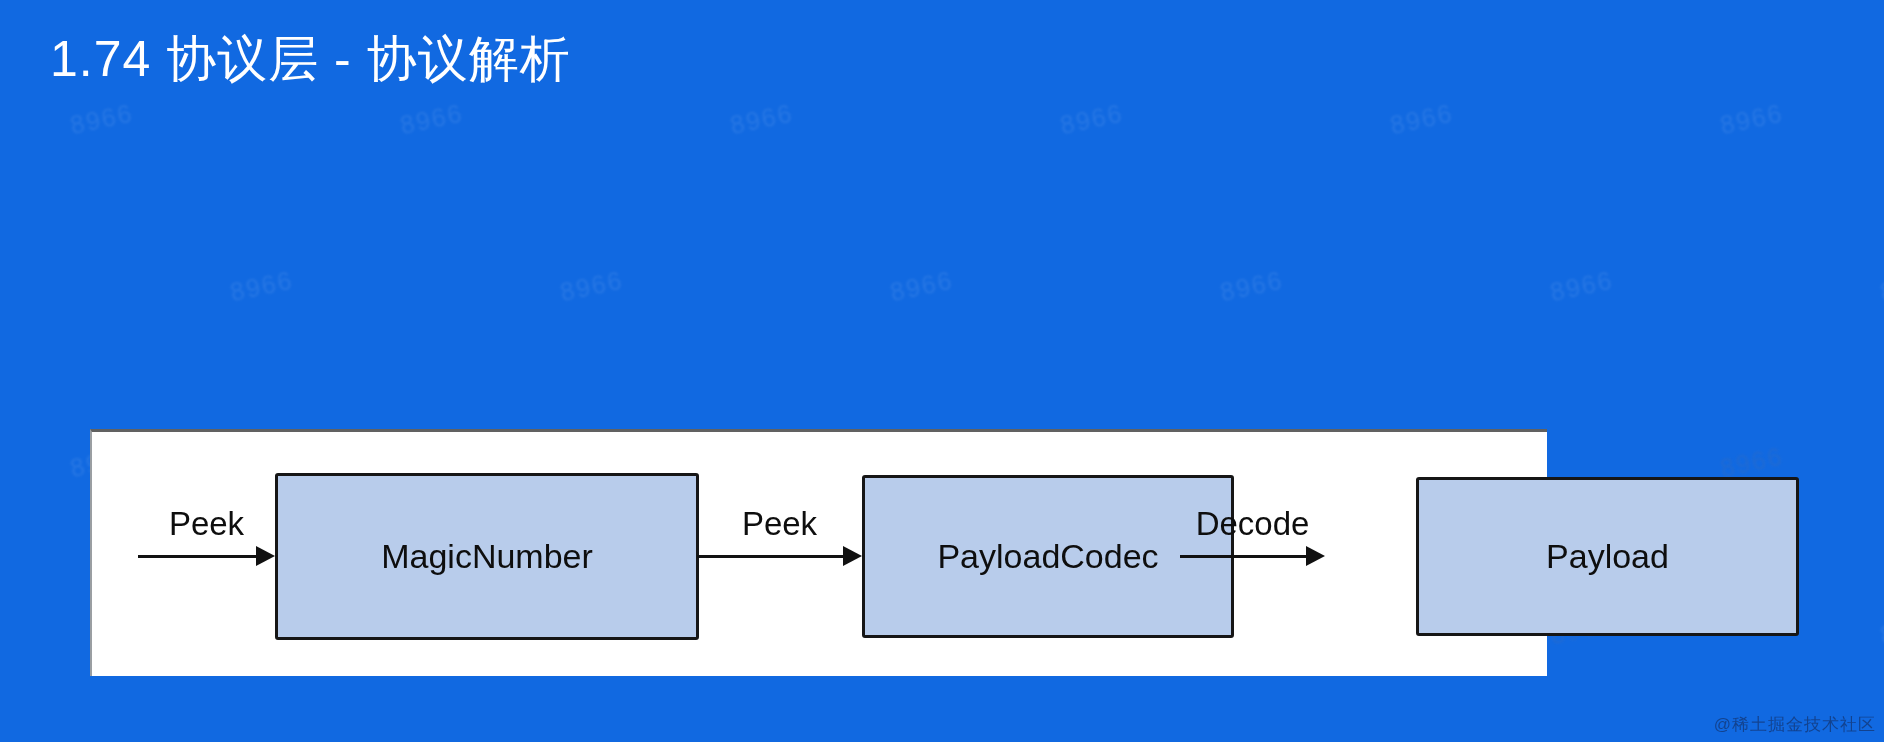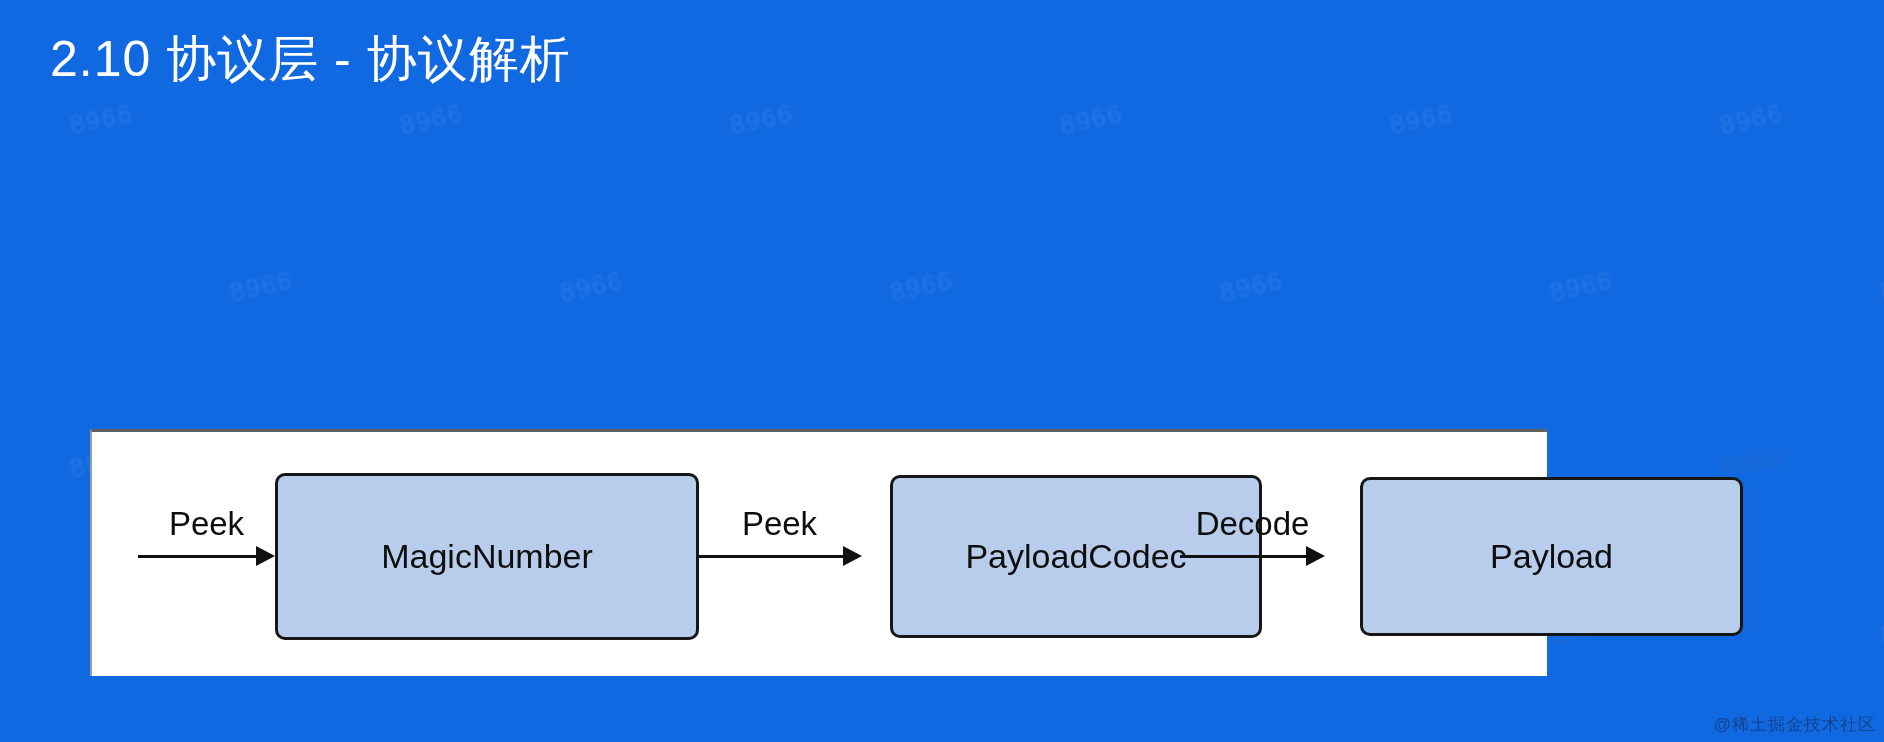--- a/index.html
+++ b/index.html
@@ -36,31 +36,31 @@
     border-top: 3px solid rgba(45,45,45,0.75);
     border-left: 2px solid rgba(130,135,140,0.8);
     box-sizing: border-box;
   }
 
   
   .node {
     position: absolute;
     background: #B8CCEB;
     border: 3px solid #161616;
-    border-radius: 10px;
+    border-radius: 3px;
     display: flex;
     align-items: center;
     justify-content: center;
     font-size: 34px;
     color: #0E0E0E;
     box-sizing: border-box;
   }
   .node-1 { left: 183px;  top: 41px; width: 424px; height: 167px; }
-  .node-2 { left: 798px;  top: 43px; width: 372px; height: 163px; }
-  .node-3 { left: 1268px; top: 45px; width: 383px; height: 159px; }
+  .node-2 { left: 770px;  top: 43px; width: 372px; height: 163px; }
+  .node-3 { left: 1324px; top: 45px; width: 383px; height: 159px; }
 
   
   .edge { position: absolute; height: 62px; top: 75px; }
   .edge-1 { left: 46px;   width: 137px; }
   .edge-2 { left: 605px;  width: 165px; }
   .edge-3 { left: 1088px; width: 145px; }
   .edge-label {
     display: block;
     width: 100%;
     text-align: center;
@@ -130,21 +130,21 @@
       <span class="tile-wm" style="left: 1390px; top: 448px; color: rgba(105, 115, 135, 0.16);">8966</span>
       <span class="tile-wm" style="left: 1720px; top: 448px; color: rgba(105, 115, 135, 0.16);">8966</span>
       <span class="tile-wm" style="left: 230px; top: 615px; color: rgba(105, 115, 135, 0.16);">8966</span>
       <span class="tile-wm" style="left: 560px; top: 615px; color: rgba(105, 115, 135, 0.16);">8966</span>
       <span class="tile-wm" style="left: 890px; top: 615px; color: rgba(105, 115, 135, 0.16);">8966</span>
       <span class="tile-wm" style="left: 1220px; top: 615px; color: rgba(105, 115, 135, 0.16);">8966</span>
       <span class="tile-wm" style="left: 1550px; top: 615px; color: rgba(105, 115, 135, 0.16);">8966</span>
       <span class="tile-wm" style="left: 1880px; top: 615px; color: rgba(255, 255, 255, 0.09);">8966</span>
     </div>
 
-  <h1 class="title">2.10 协议层 - 协议解析</h1>
+  <h1 class="title">1.74 协议层 - 协议解析</h1>
 
   <div class="panel">
 
     <div class="edge edge-1">
       <span class="edge-label">Peek</span>
       <div class="edge-line"></div>
       <div class="edge-head"></div>
     </div>
 
     <div class="node node-1">

